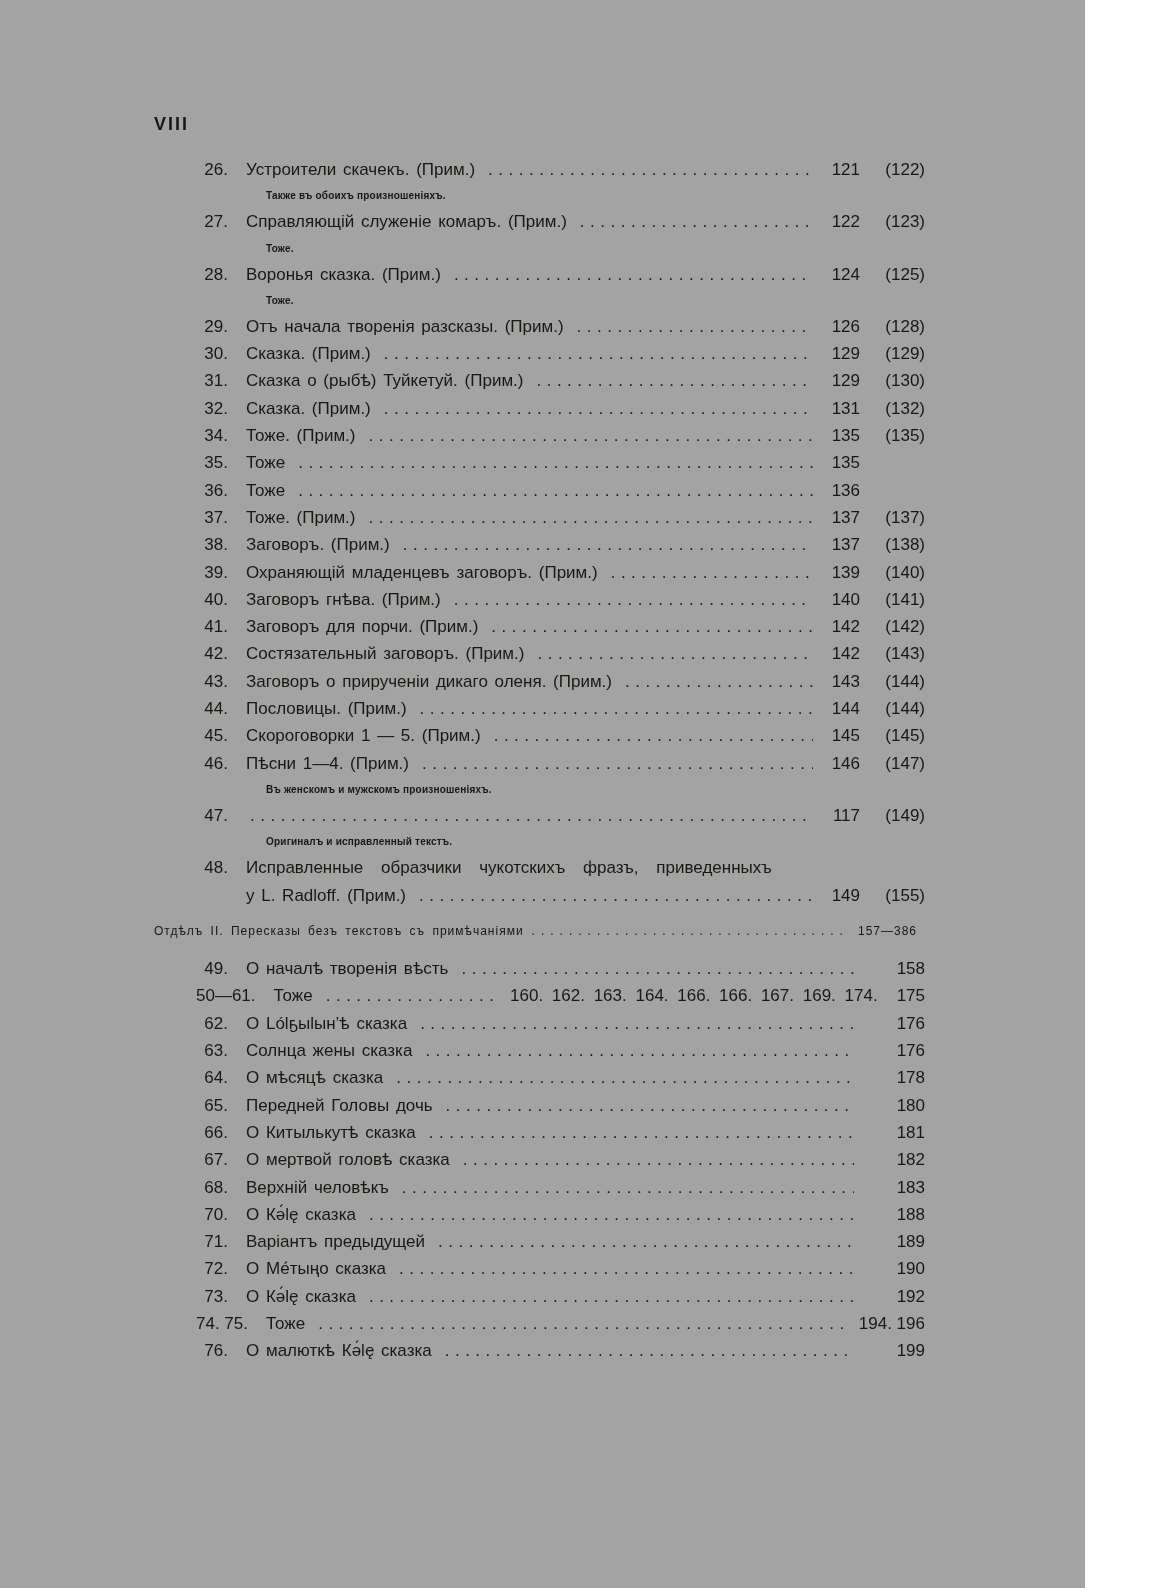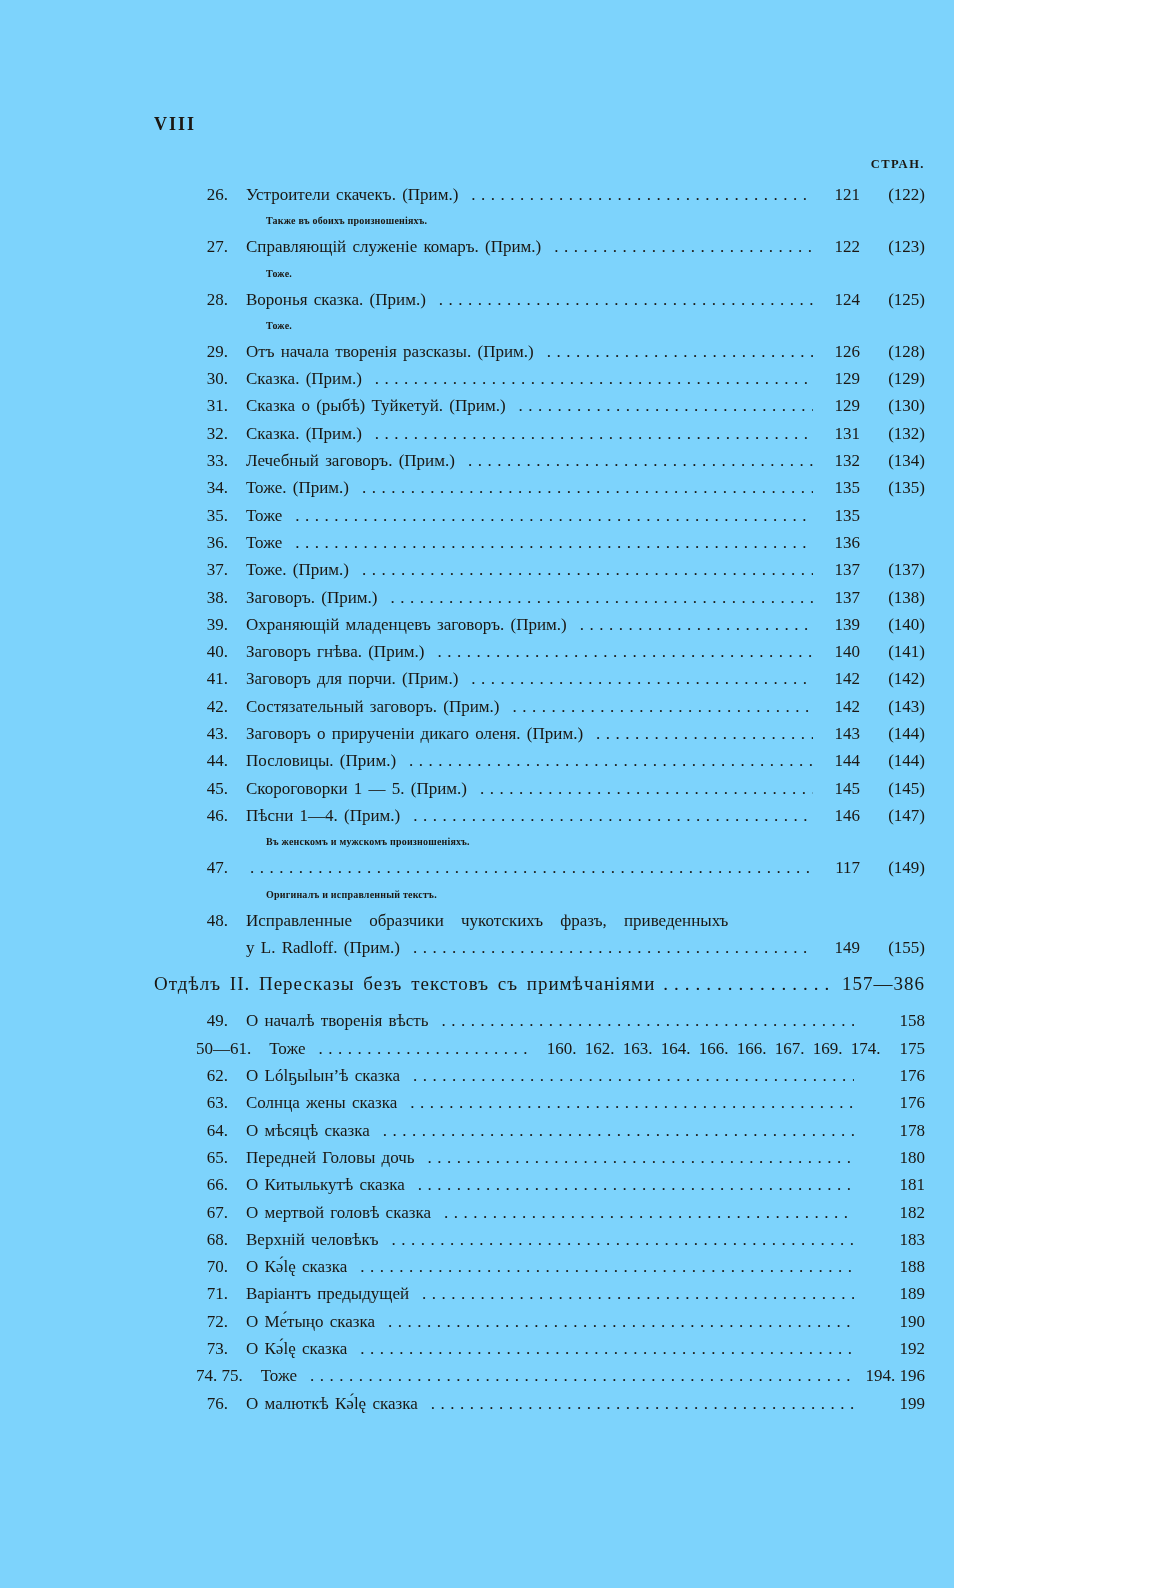--- a/index.html
+++ b/index.html
@@ -1,21 +1,21 @@
 <!DOCTYPE html>
 <html><head>
 <meta charset="utf-8">
 <style>
   html,body { margin:0; padding:0; background:#ffffff; }
   .page {
     position:relative;
-    width:954px; height:1588px;
-    background:#7dd3fc;
+    width:1085px; height:1588px;
+    background:#a3a3a3;
     color:#1b1712;
-    font-family:Liberation Serif, serif;
+    font-family:Liberation Sans, sans-serif;
     overflow:hidden;
   }
   .folio {
     position:absolute; left:154px; top:114px;
     font-size:18px; font-weight:700; letter-spacing:2px;
   }
   .toc {
     position:absolute; left:196px; top:156px; width:729px;
   }
   .colhead {
@@ -50,36 +50,35 @@
   .mid { flex:none; white-space:nowrap; word-spacing:4px; }
   .pg-mid { flex:none; min-width:0; margin-left:10px; white-space:nowrap; }
   .note {
     height:25px; line-height:25px;
     padding-left:70px;
     font-size:10px; font-weight:700; letter-spacing:0.2px;
   }
   .sec-head {
     display:flex; align-items:baseline;
     height:27.3px; line-height:27.3px;
-    margin:9px 0 10px -42px;
-    font-size:19px; letter-spacing:1px;justify-content:flex-end;
+    margin:9px 8px 10px -42px;
+    font-size:12px; letter-spacing:1px;justify-content:flex-end;
   }
   .sec-head .sec-label { flex:none; white-space:nowrap; word-spacing:3px; }
   .sec-head .dots { margin:0 8px 0 8px; }
   .sec-head .dots::after { letter-spacing:6px; }
   .sec-pages { flex:none; white-space:nowrap; text-align:right; }
 </style>
 </head>
 <body>
 
 <div class="page">
   <div class="folio">VIII</div>
 
   <div class="toc">
-    <div class="colhead">СТРАН.</div>
 
     <div id="sec1-rows">
         <div class="row">
           <span class="num">26.</span>
           <span class="title">Устроители скачекъ. (Прим.)</span>
           <span class="dots"></span>
           <span class="pg-main">121</span>
           <span class="pg-paren">(122)</span>
         </div>
         <div class="note">Также въ обоихъ произношеніяхъ.</div>
@@ -119,27 +118,20 @@
           <span class="dots"></span>
           <span class="pg-main">129</span>
           <span class="pg-paren">(130)</span>
         </div>
         <div class="row">
           <span class="num">32.</span>
           <span class="title">Сказка. (Прим.)</span>
           <span class="dots"></span>
           <span class="pg-main">131</span>
           <span class="pg-paren">(132)</span>
-        </div>
-        <div class="row">
-          <span class="num">33.</span>
-          <span class="title">Лечебный заговоръ. (Прим.)</span>
-          <span class="dots"></span>
-          <span class="pg-main">132</span>
-          <span class="pg-paren">(134)</span>
         </div>
         <div class="row">
           <span class="num">34.</span>
           <span class="title">Тоже. (Прим.)</span>
           <span class="dots"></span>
           <span class="pg-main">135</span>
           <span class="pg-paren">(135)</span>
         </div>
         <div class="row">
           <span class="num">35.</span>

